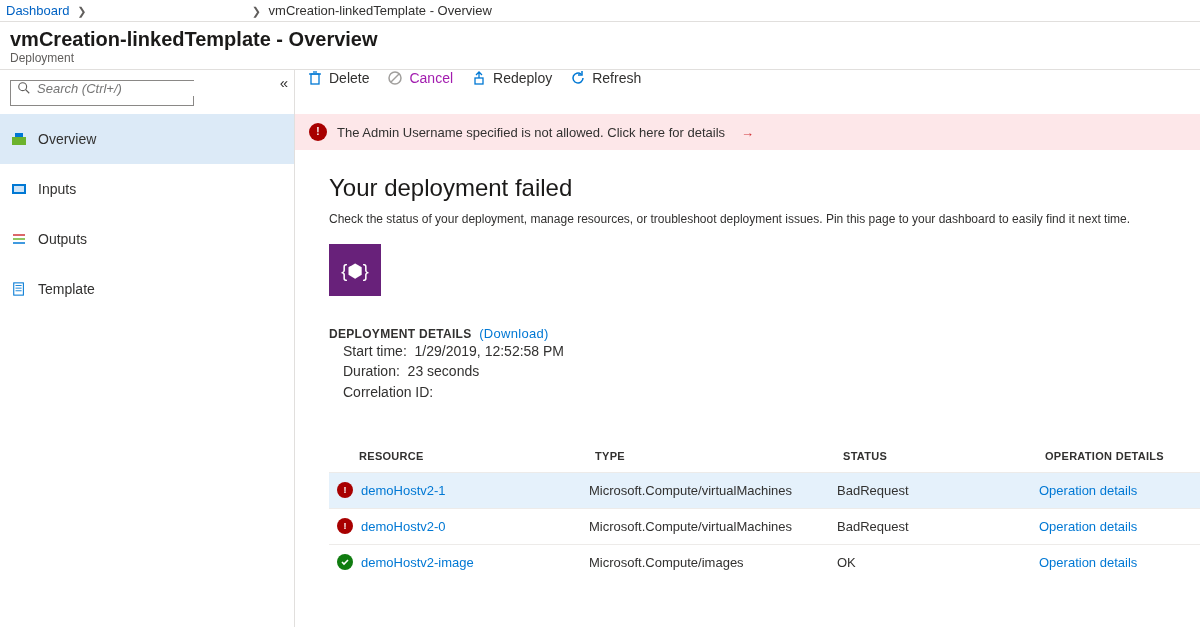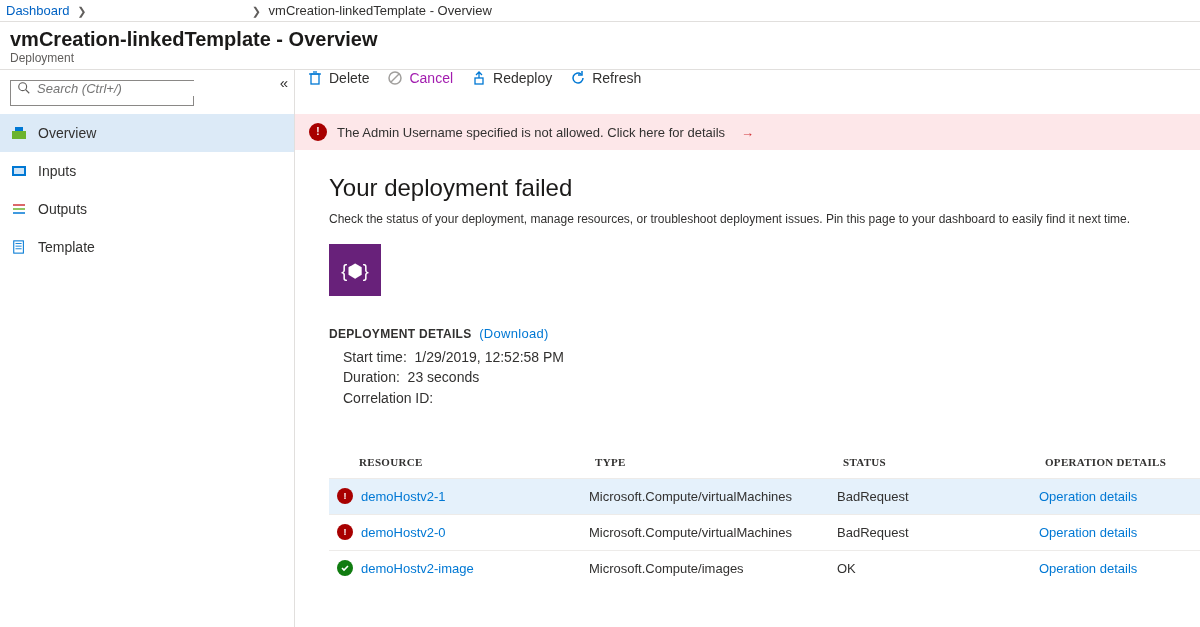--- a/index.html
+++ b/index.html
@@ -16,21 +16,21 @@
     .title-block .sub { font-size: 12px; color: #605e5c; margin-top: 0px; }
     
     .workspace { display: flex; border-top: 1px solid #e1dfdd; height: calc(100% - 64px); }
     
     .sidebar { width: 295px; border-right: 1px solid #e1dfdd; position: relative; }
     .collapse { position: absolute; top: 4px; right: 6px; font-size: 15px; color: #323130; cursor: pointer; }
     .search-wrap { padding: 10px 10px 8px 10px; }
     .search { display: flex; align-items: flex-start; border: 1px solid #8a8886; height: 26px; padding: 0 6px; width: 184px; }
     .search svg { flex-shrink: 0; }
     .search input { border: none; outline: none; flex: 1; font-size: 13px; font-style: italic; color: #605e5c; padding-left: 6px; }
-    .nav-item { display: flex; align-items: center; height: 38px; padding: 0 10px; cursor: pointer; font-size: 14px; }
+    .nav-item { display: flex; align-items: center; height: 50px; padding: 0 10px; cursor: pointer; font-size: 14px; }
     .nav-item.active { background: #dceaf7; }
     .nav-item .nicon { width: 18px; height: 18px; margin-right: 10px; display:flex; align-items:center; justify-content:center; }
     
     .main { flex: 1; overflow: hidden; }
     .toolbar { display: flex; align-items: flex-start; height: 44px; padding: 0 12px; gap: 18px; }
     .tbtn { display: flex; align-items: center; gap: 6px; font-size: 14px; cursor: pointer; color: #323130; }
     .tbtn.disabled { color: #a21caf; cursor: default; }
     .tbtn svg { width: 16px; height: 16px; }
     
     .alert { background: #fde7e9; display: flex; align-items: center; height: 36px; padding: 0 14px; gap: 10px; font-size: 13px; }
@@ -40,25 +40,25 @@
     .content { padding: 24px 0 0 34px; }
     .content h2 { font-size: 24px; font-weight: 400; color: #1b1a19; margin-bottom: 10px; }
     .content .subtext { font-size: 12px; color: #323130; margin-bottom: 18px; }
     
     .dep-row { display: flex; gap: 14px; }
     .dep-icon { width: 52px; height: 52px; background: #68217a; display:flex; align-items:center; justify-content:center; }
     .dep-meta div { font-size: 14px; line-height: 1.45; }
     
     .details-header { margin-top: 30px; font-size: 12px; font-weight: 600; letter-spacing: 0.3px; color: #323130; }
     .details-header a { font-weight: 400; font-size: 13px; margin-left: 4px; }
-    .details-kv { margin-top: 6px; padding-left: 14px; }
+    .details-kv { margin-top: 0; padding-left: 14px; }
     .details-kv div { font-size: 14px; line-height: 1.45; }
     
     .table { margin-top: 40px; }
-    .thead { display: flex; padding: 8px 0 10px 30px; font-size: 11px; font-weight: 700; letter-spacing: 0.3px; color: #323130; font-family: Liberation Serif, serif; }
+    .thead { display: flex; padding: 8px 0 10px 30px; font-size: 11px; font-weight: 700; letter-spacing: 0.3px; color: #323130; }
     .col-resource { width: 236px; }
     .col-type { width: 248px; }
     .col-status { width: 202px; }
     .col-op { flex: 1; }
     .trow { display: flex; align-items: center; height: 36px; padding-left: 8px; border-top: 1px solid #edebe9; font-size: 13px; }
     .trow.selected { background: #e5f1fb; }
     .status-dot { width: 16px; height: 16px; border-radius: 50%; margin-right: 8px; display:flex; align-items:center; justify-content:center; flex-shrink: 0; }
     .status-dot.error { background: #a80000; }
     .status-dot.ok { background: #107c10; }
     .trow .c-resource { width: 228px; }

